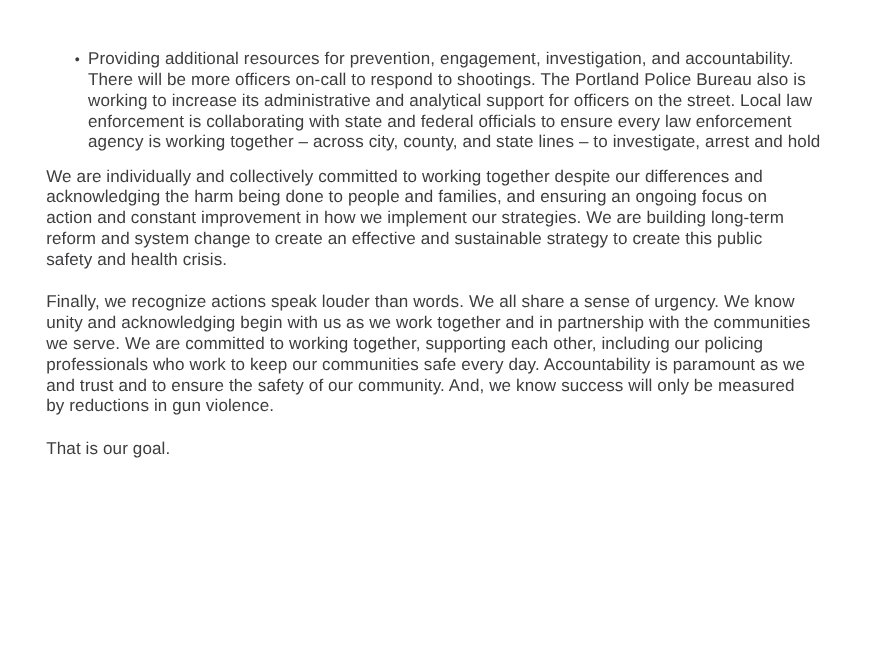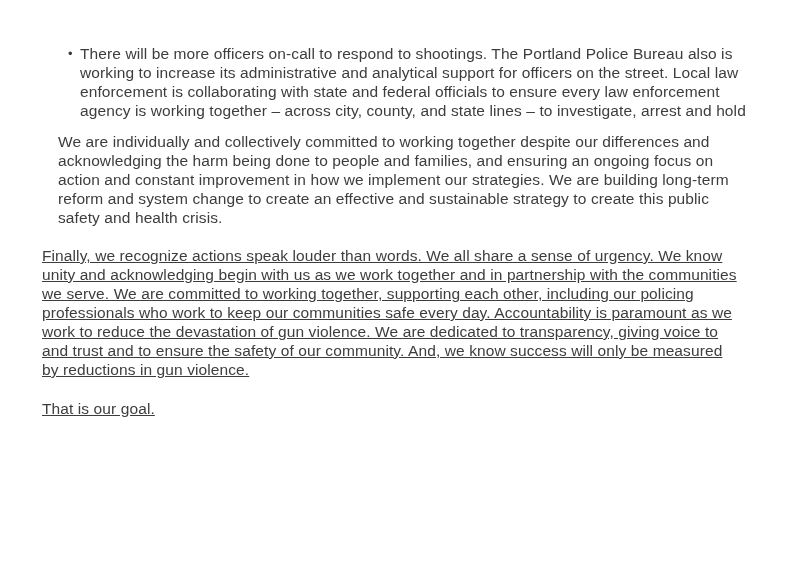--- a/index.html
+++ b/index.html
@@ -35,59 +35,56 @@
     margin-left: 26px;
     font-size: 13px;
     line-height: 19px;
     text-align: left;
   }
   .bullet-text {
     flex: 1 1 auto;
   }
   .para-commitment {
     margin-bottom: 19px;
-    margin-left: 16px;
   }
   .para-finally {
     margin-bottom: 20px;
-    text-decoration: underline;
   }
   .closing {
     margin-bottom: 0;
-    text-decoration: underline;
   }
 </style>
 </head>
 <body>
 
 <div class="doc">
 
   <div class="bullet-item">
     <span class="bullet-marker">•</span>
     <div class="bullet-text">
+        <div class="line">Providing additional resources for prevention, engagement, investigation, and accountability.</div>
         <div class="line">There will be more officers on-call to respond to shootings. The Portland Police Bureau also is</div>
         <div class="line">working to increase its administrative and analytical support for officers on the street. Local law</div>
         <div class="line">enforcement is collaborating with state and federal officials to ensure every law enforcement</div>
         <div class="line">agency is working together – across city, county, and state lines – to investigate, arrest and hold</div>
       </div>
   </div>
 
   <div class="para-commitment">
       <div class="line">We are individually and collectively committed to working together despite our differences and</div>
       <div class="line">acknowledging the harm being done to people and families, and ensuring an ongoing focus on</div>
       <div class="line">action and constant improvement in how we implement our strategies. We are building long-term</div>
       <div class="line">reform and system change to create an effective and sustainable strategy to create this public</div>
       <div class="line">safety and health crisis.</div>
     </div>
 
   <div class="para-finally">
       <div class="line">Finally, we recognize actions speak louder than words. We all share a sense of urgency. We know</div>
       <div class="line">unity and acknowledging begin with us as we work together and in partnership with the communities</div>
       <div class="line">we serve. We are committed to working together, supporting each other, including our policing</div>
       <div class="line">professionals who work to keep our communities safe every day. Accountability is paramount as we</div>
-      <div class="line">work to reduce the devastation of gun violence. We are dedicated to transparency, giving voice to</div>
       <div class="line">and trust and to ensure the safety of our community. And, we know success will only be measured</div>
       <div class="line">by reductions in gun violence.</div>
     </div>
 
   <div class="closing line">That is our goal.</div>
 
 </div>
 
 </body></html>

